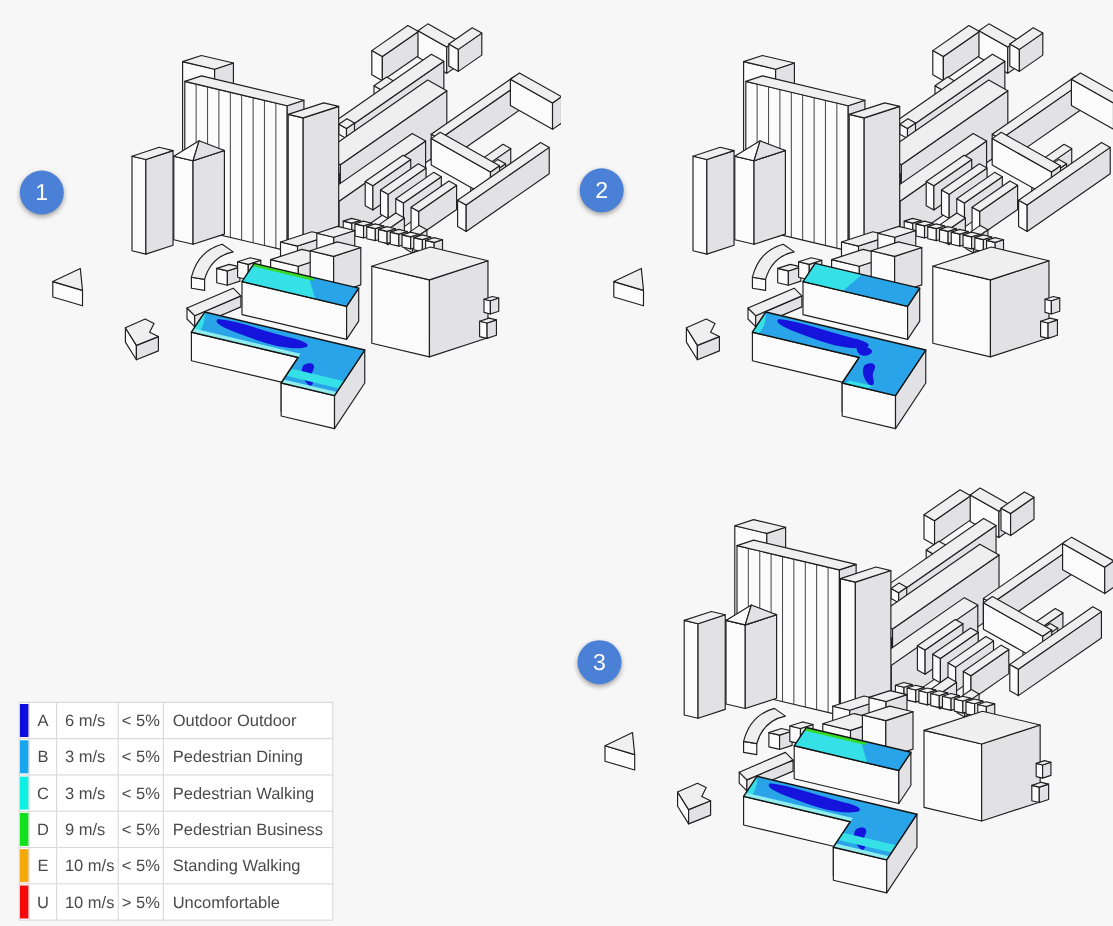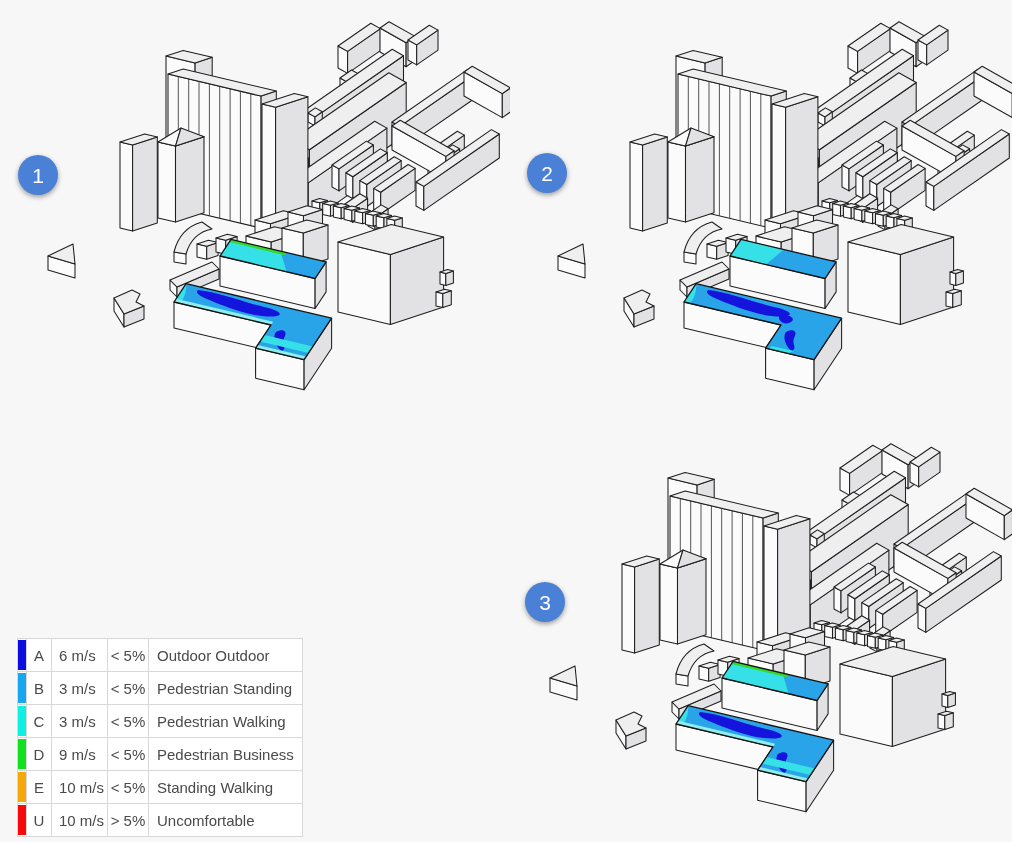--- a/index.html
+++ b/index.html
@@ -673,21 +673,21 @@
         <td class="pct">&lt; 5%</td>
         <td class="act">Outdoor Outdoor</td>
       </tr>
       <tr>
         <td class="sw">
             <i style="background: rgb(24, 167, 238);"></i>
           </td>
         <td class="cat">B</td>
         <td class="spd">3 m/s</td>
         <td class="pct">&lt; 5%</td>
-        <td class="act">Pedestrian Standing</td>
+        <td class="act">Pedestrian Dining</td>
       </tr>
       <tr>
         <td class="sw">
             <i style="background: rgb(15, 240, 228);"></i>
           </td>
         <td class="cat">C</td>
         <td class="spd">3 m/s</td>
         <td class="pct">&lt; 5%</td>
         <td class="act">Pedestrian Walking</td>
       </tr>

